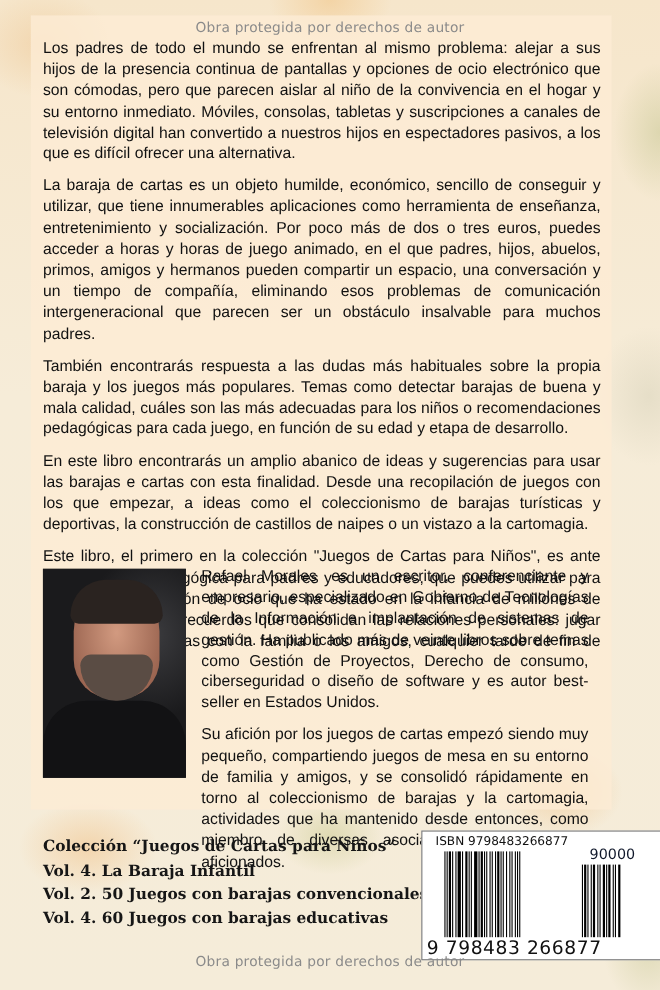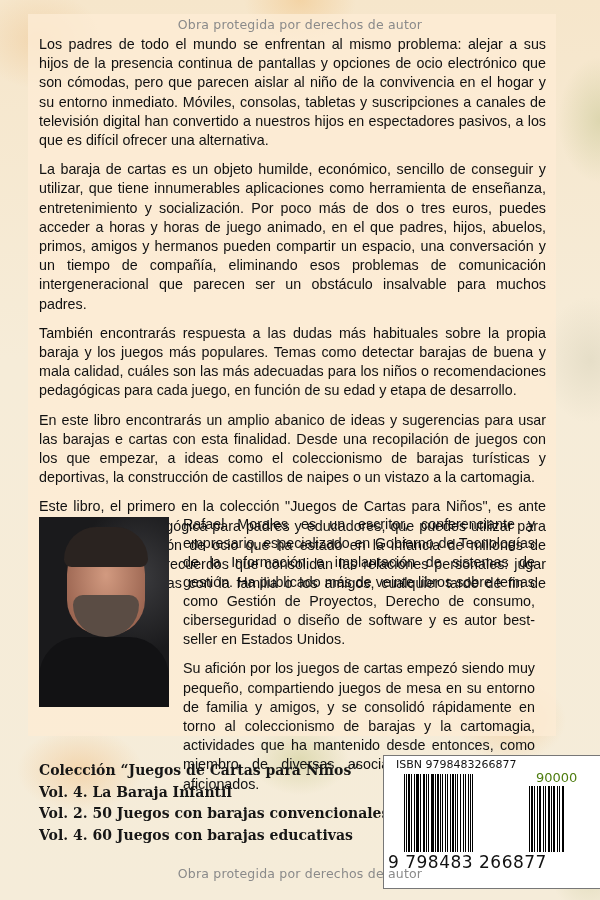--- a/index.html
+++ b/index.html
@@ -53,29 +53,29 @@
   .photo .hair { position:absolute; left:25px; top:10px; width:84px; height:40px; border-radius:42px 42px 10px 10px; background:#2a2320; }
   .photo .beard { position:absolute; left:34px; top:78px; width:66px; height:42px; border-radius:10px 10px 33px 33px; background:#5a4c44; }
   .photo .body { position:absolute; left:0; top:120px; width:130px; height:80px; border-radius:40px 40px 0 0; background:#121214; }
   .collection {
     position:absolute; left:39px; top:760px;
     font-family:"DejaVu Serif", serif; font-weight:bold; font-size:14px;
     line-height:21.5px; color:#161616;
   }
   .collection div { white-space:nowrap; }
   .barcode {
-    position:absolute; left:383px; top:755px; width:218px; height:134px;
+    position:absolute; left:383px; top:755px; width:218px; height:118px;
     background:#fff; border:1px solid #777; box-sizing:border-box;
   }
   .isbn-label { position:absolute; left:12px; top:2px; font-size:11px; color:#111; font-family:"DejaVu Sans", sans-serif; }
   .bars-main { position:absolute; left:20px; top:18px; width:106px; height:78px; display:flex; align-items:flex-start; }
   .bars-addon { position:absolute; left:145px; top:30px; width:50px; height:66px; display:flex; }
   .bar { background:#000; height:100%; }
   .gap { height:100%; }
-  .addon-num { position:absolute; left:152px; top:14px; font-size:13px; font-family:"DejaVu Sans", sans-serif; color:#4d7c0f; }
+  .addon-num { position:absolute; left:152px; top:14px; font-size:13px; font-family:"DejaVu Sans", sans-serif; color:#0f172a; }
   .digits { position:absolute; left:4px; top:96px; font-size:17px; font-family:"DejaVu Sans", sans-serif; color:#111; letter-spacing:0.5px; white-space:nowrap; }
 </style>
 </head>
 <body>
 
 <div class="bg"></div>
 <div class="panel"></div>
 
 <div class="watermark wm-top">Obra protegida por derechos de autor</div>
 

